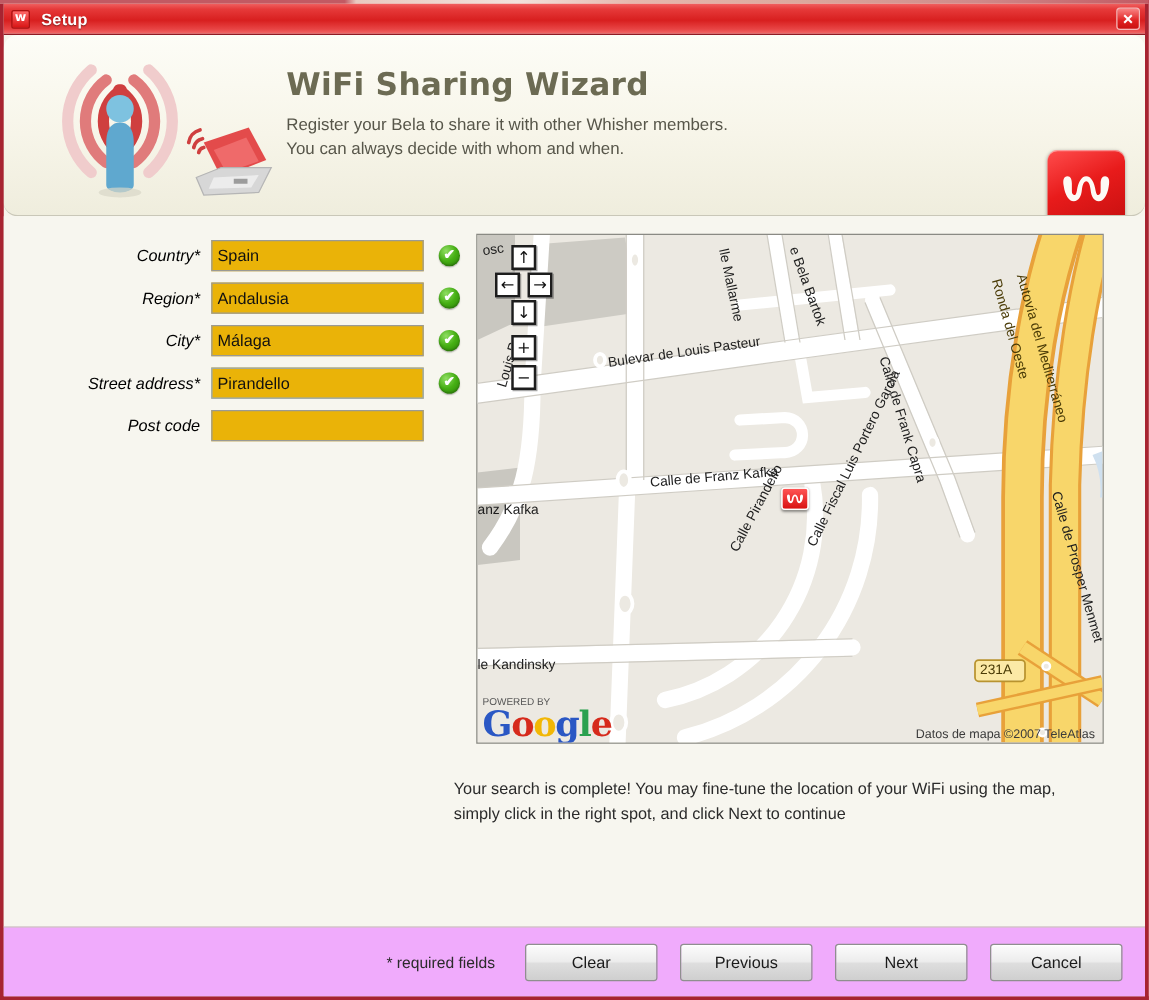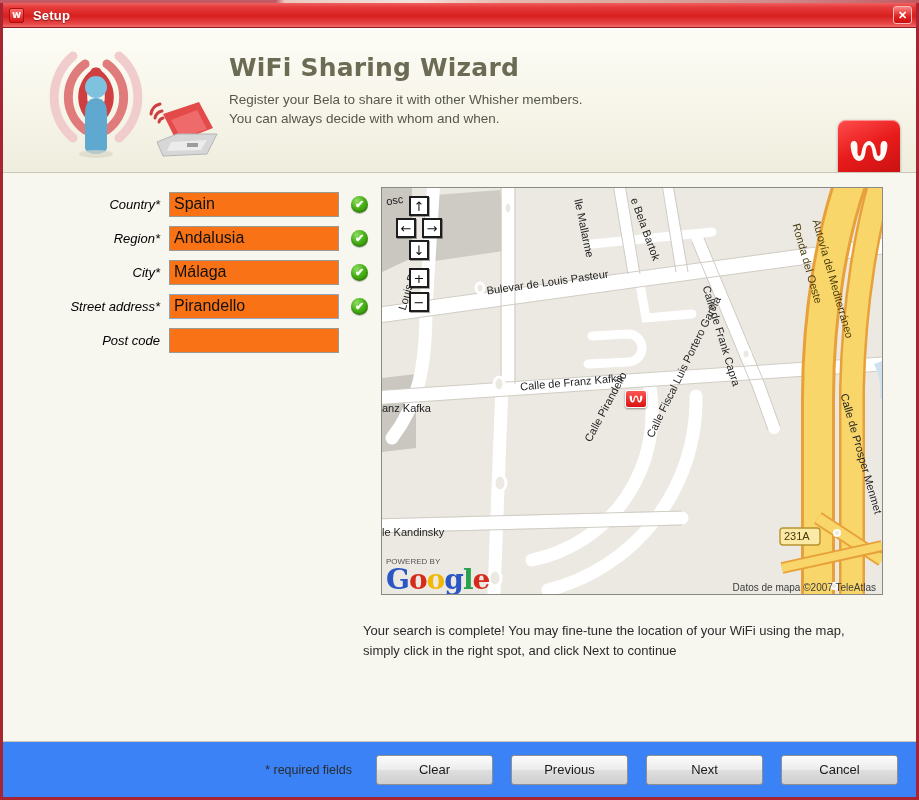--- a/index.html
+++ b/index.html
@@ -60,20 +60,21 @@
     display: flex; align-items: center; justify-content: center;
     cursor: pointer;
   }
 
   
   #banner {
     flex: 0 0 145px; position: relative;
     background: linear-gradient(180deg,#fdfdf7 0%, #f7f5e9 55%, #efeddd 100%);
     border-bottom: 1px solid #c9c7b8;
     overflow: hidden;
+    border-radius: 11px;
   }
   #banner-art {
     position: absolute; left: 8px; top: 2px; width: 210px; height: 140px;
   }
   #banner-text { position: absolute; left: 226px; top: 27px; }
   #banner-title {
     font-size: 25px; font-weight: bold; color: #6c6b53;
     letter-spacing: .2px; line-height: 1.05;
     font-family: "DejaVu Sans", sans-serif;
   }
@@ -119,22 +120,22 @@
 
   
   #form { position: absolute; left: 0; top: 14px; width: 368px; }
   .frow { display: flex; align-items: center; height: 34px; }
   .flabel {
     width: 166px; text-align: right; padding-right: 9px;
     font-size: 13px; color: #000000; font-style: italic;
   }
   .finput {
     width: 170px; height: 25px;
-    border: 1px solid #9a9a94; background: #f97316;
-    font-size: 16px; color: #111; padding: 0 4px;
+    border: 1px solid #9a9a94; background: #eab308;
+    font-size: 13px; color: #111; padding: 0 4px;
     font-family: "Liberation Sans", sans-serif;
     outline: none;
   }
   .finput.focused { border: 1px solid #8fa8c6; }
   .ok {
     width: 17px; height: 17px; margin-left: 12px; border-radius: 50%;
     background: radial-gradient(circle at 34% 28%, #8fdd62 0%, #46b014 48%, #2b8208 100%);
     box-shadow: inset 0 -1px 2px rgba(0,0,0,.28), 0 1px 1px rgba(0,0,0,.25);
     display: flex; align-items: center; justify-content: center;
     color: #fff; font-size: 11px; font-weight: bold; line-height: 1;
@@ -199,27 +200,27 @@
   
   #hint {
     position: absolute; left: 360px; top: 448px; width: 535px;
     font-size: 13px; color: #2b2b2b; line-height: 1.5;
   }
 
   
   #footer {
     flex: 0 0 56px;
     border-top: 1px solid #c9c7b8;
-    background: #3b82f6;
+    background: #f0abfc;
     display: flex; align-items: center; justify-content: flex-end;
     padding-right: 18px; gap: 18px;
   }
   #req-note { font-size: 12.5px; color: #2b2b2b; margin-right: 6px; }
   .btn {
-    width: 117px; height: 30px;
+    width: 106px; height: 30px;
     background: linear-gradient(180deg,#fcfcfc 0%,#ececec 48%,#dedede 52%,#cfcfcf 100%);
     border: 1px solid #8f8f8f; border-radius: 3px;
     font-size: 13px; color: #1b1b1b; cursor: pointer;
     font-family: "Liberation Sans", sans-serif;
     box-shadow: inset 0 1px 0 #fff;
   }
 </style>
 </head>
 <body>
 

